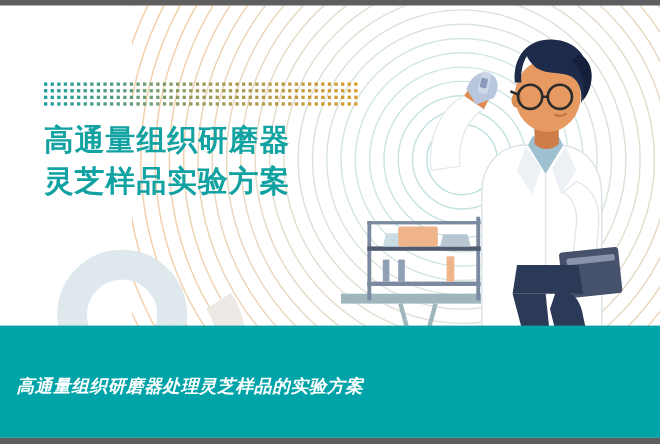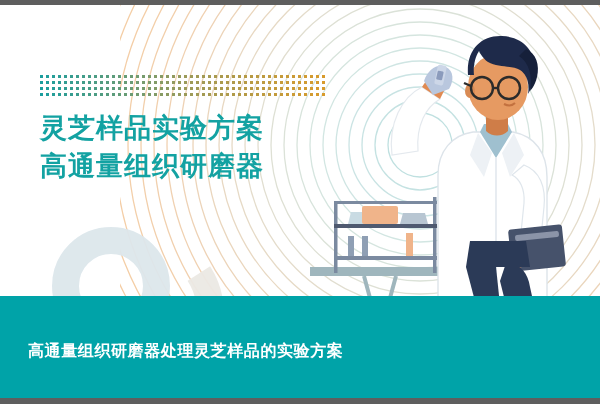--- a/index.html
+++ b/index.html
@@ -54,21 +54,21 @@
   .logo{position:absolute;right:32px;top:0px;width:68px;height:58px;z-index:40;}
   .logo svg{display:block;width:100%;height:100%;}
 
   
   .banner{
     position:absolute;left:0;top:296px;width:600px;height:102px;
     background:#00a3a8;z-index:30;display:flex;align-items:center;
   }
   .banner-text{
     color:#ffffff;font-size:16px;font-weight:700;letter-spacing:.6px;
-    padding-left:28px;margin-top:8px;white-space:nowrap;
+    padding-left:15px;margin-top:8px;white-space:nowrap;font-style:italic;
   }
 </style>
 </head>
 <body>
 
 <div class="stage">
 
   <div class="chrome-top"></div>
 
   <div class="card">
@@ -303,22 +303,22 @@
           <span class="dot" style="background: rgb(203, 155, 54);"></span>
           <span class="dot" style="background: rgb(205, 155, 52);"></span>
           <span class="dot" style="background: rgb(208, 155, 50);"></span>
           <span class="dot" style="background: rgb(211, 155, 48);"></span>
           <span class="dot" style="background: rgb(213, 155, 46);"></span>
           <span class="dot" style="background: rgb(216, 155, 44);"></span>
         </div>
       </div>
 
     <div class="headline">
+      <div class="line">高通量组织研磨器</div>
       <div class="line">灵芝样品实验方案</div>
-      <div class="line">高通量组织研磨器</div>
     </div>
 
     <div class="illo">
       <svg viewBox="0 0 290 300" xmlns="http://www.w3.org/2000/svg">
         <defs>
           <clipPath id="clipAll">
               <rect x="0" y="0" width="290" height="300"></rect>
             </clipPath>
         </defs>
         <g clip-path="url(#clipAll)">

